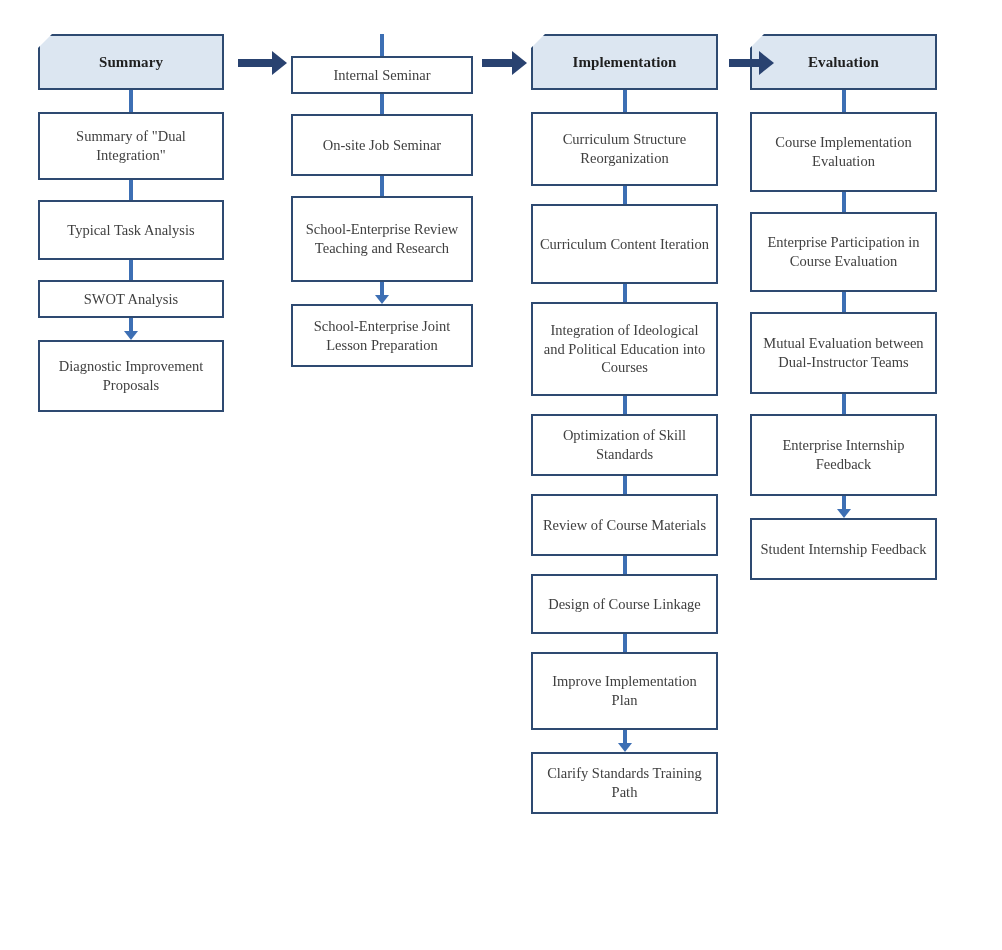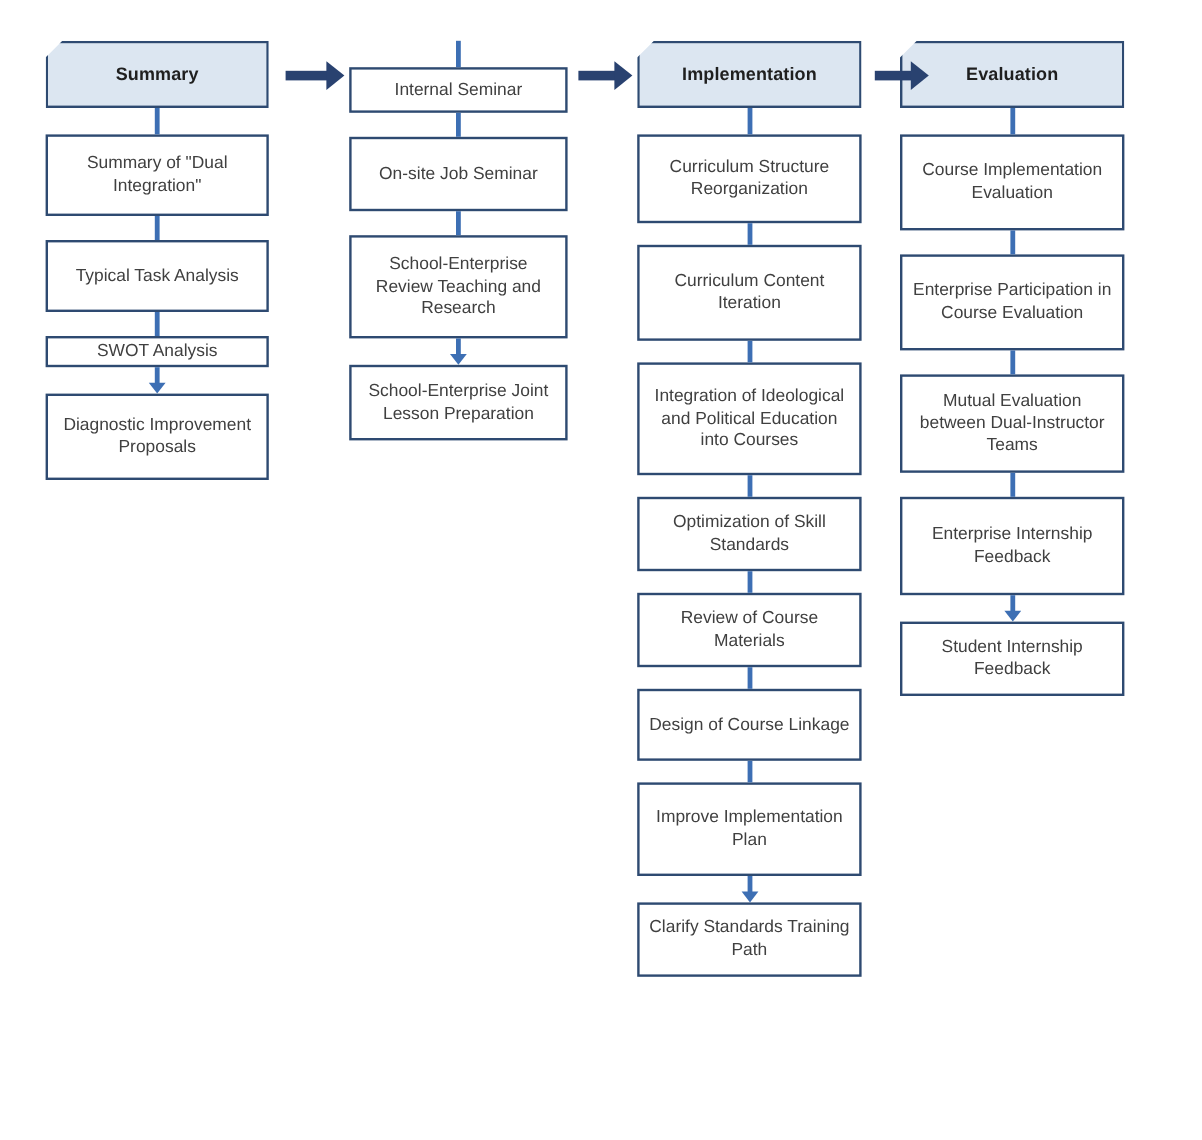--- a/index.html
+++ b/index.html
@@ -16,20 +16,21 @@
     overflow: hidden;
     position: relative;
   }
 
   #flow-root {
     position: absolute;
     left: 0;
     top: 0;
     width: 1002px;
     height: 950px;
+    font-family: Liberation Serif, serif;
   }
 
   
   .column {
     position: absolute;
     top: 34px;
   }
   .col-1 { left: 38px;  width: 186px; }
   .col-2 { left: 291px; width: 182px; }
   .col-3 { left: 531px; width: 187px; }
@@ -155,21 +156,21 @@
       </div>
     <div class="vconn" style="height:20px">
         <div class="stem"></div>
       </div>
     <div class="step-box" style="height:60px">
         <span class="step-label">Typical Task Analysis</span>
       </div>
     <div class="vconn" style="height:20px">
         <div class="stem"></div>
       </div>
-    <div class="step-box" style="height:26px">
+    <div class="step-box" style="height:38px">
         <span class="step-label">SWOT Analysis</span>
       </div>
     <div class="vconn arrow" style="height:22px">
         <div class="stem"></div>
       </div>
     <div class="step-box" style="height:72px">
         <span class="step-label">Diagnostic Improvement Proposals</span>
       </div>
   </div>
 

